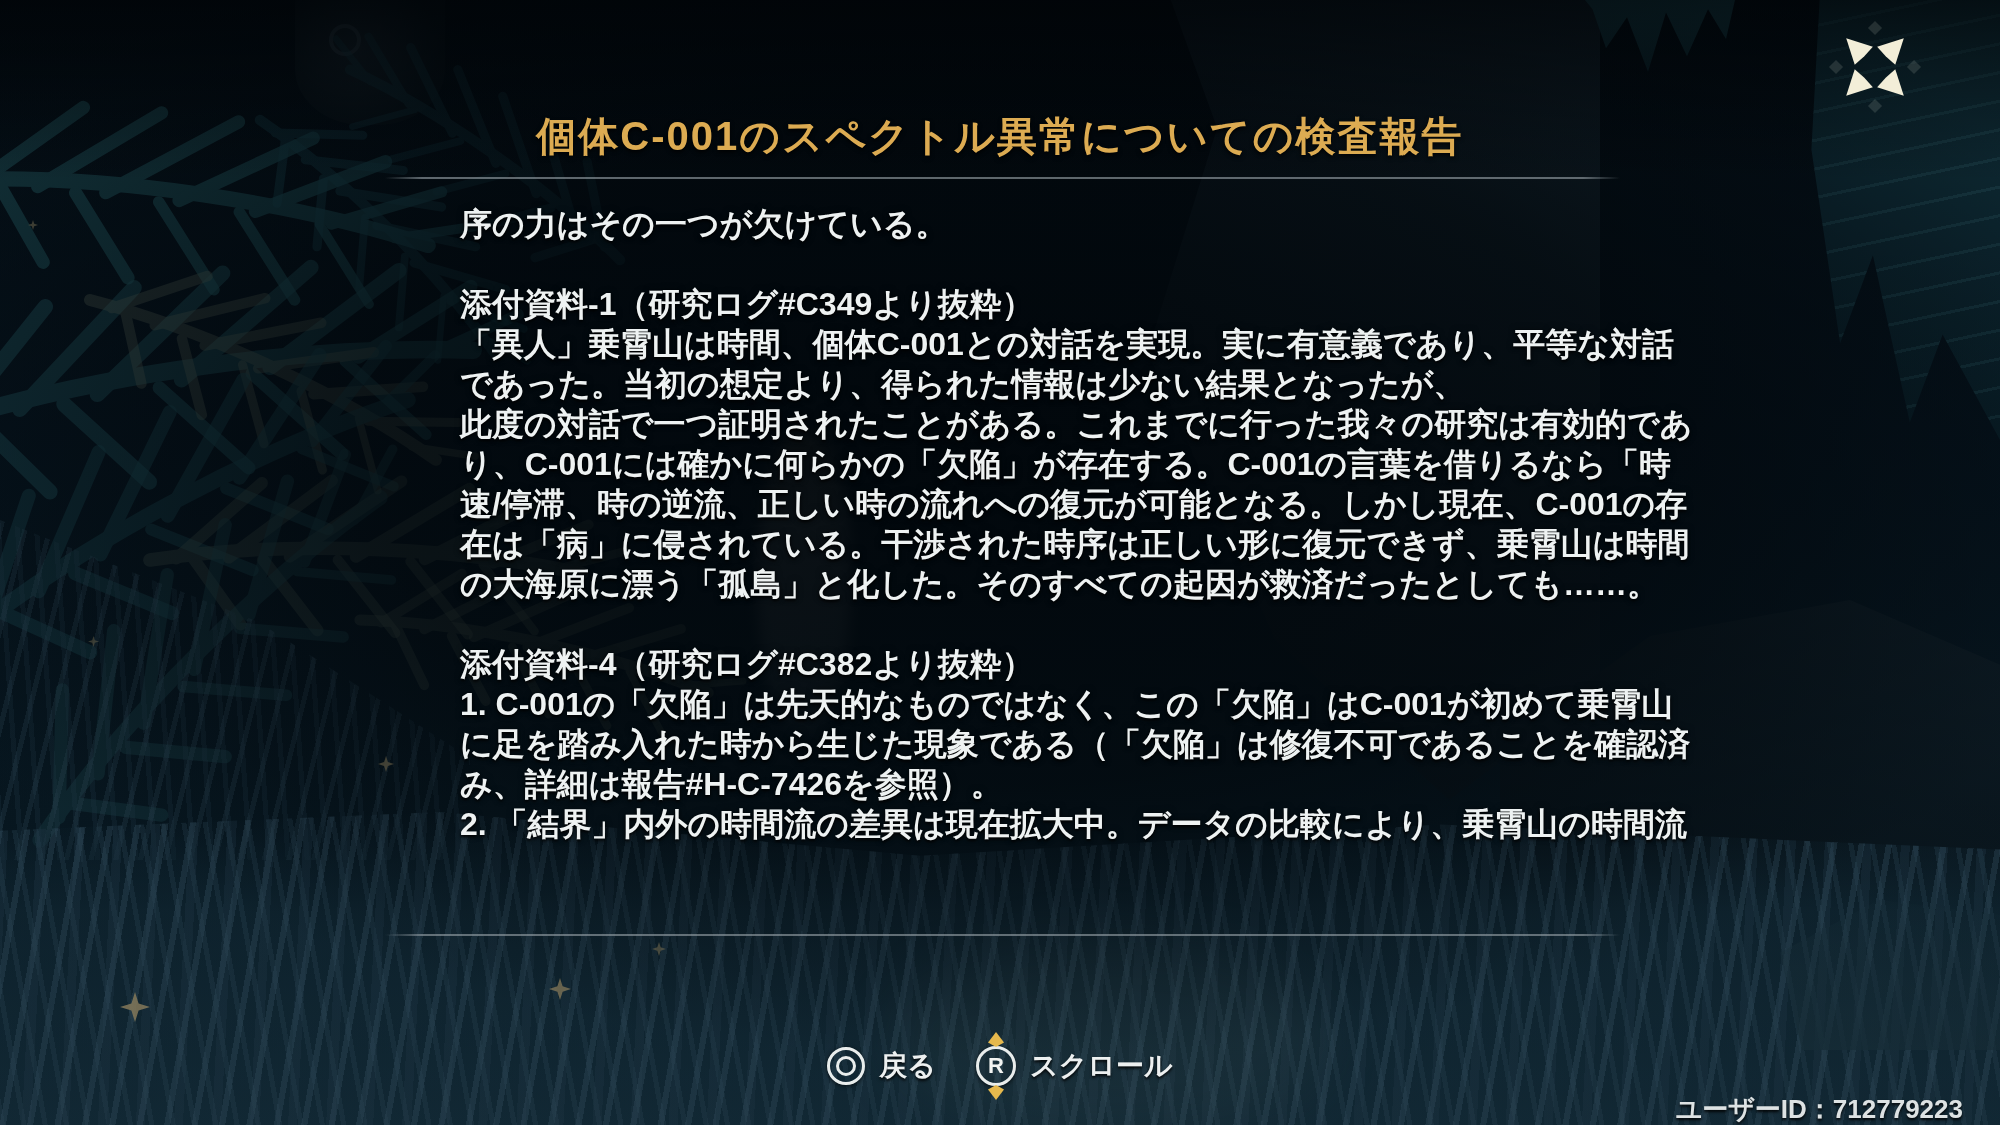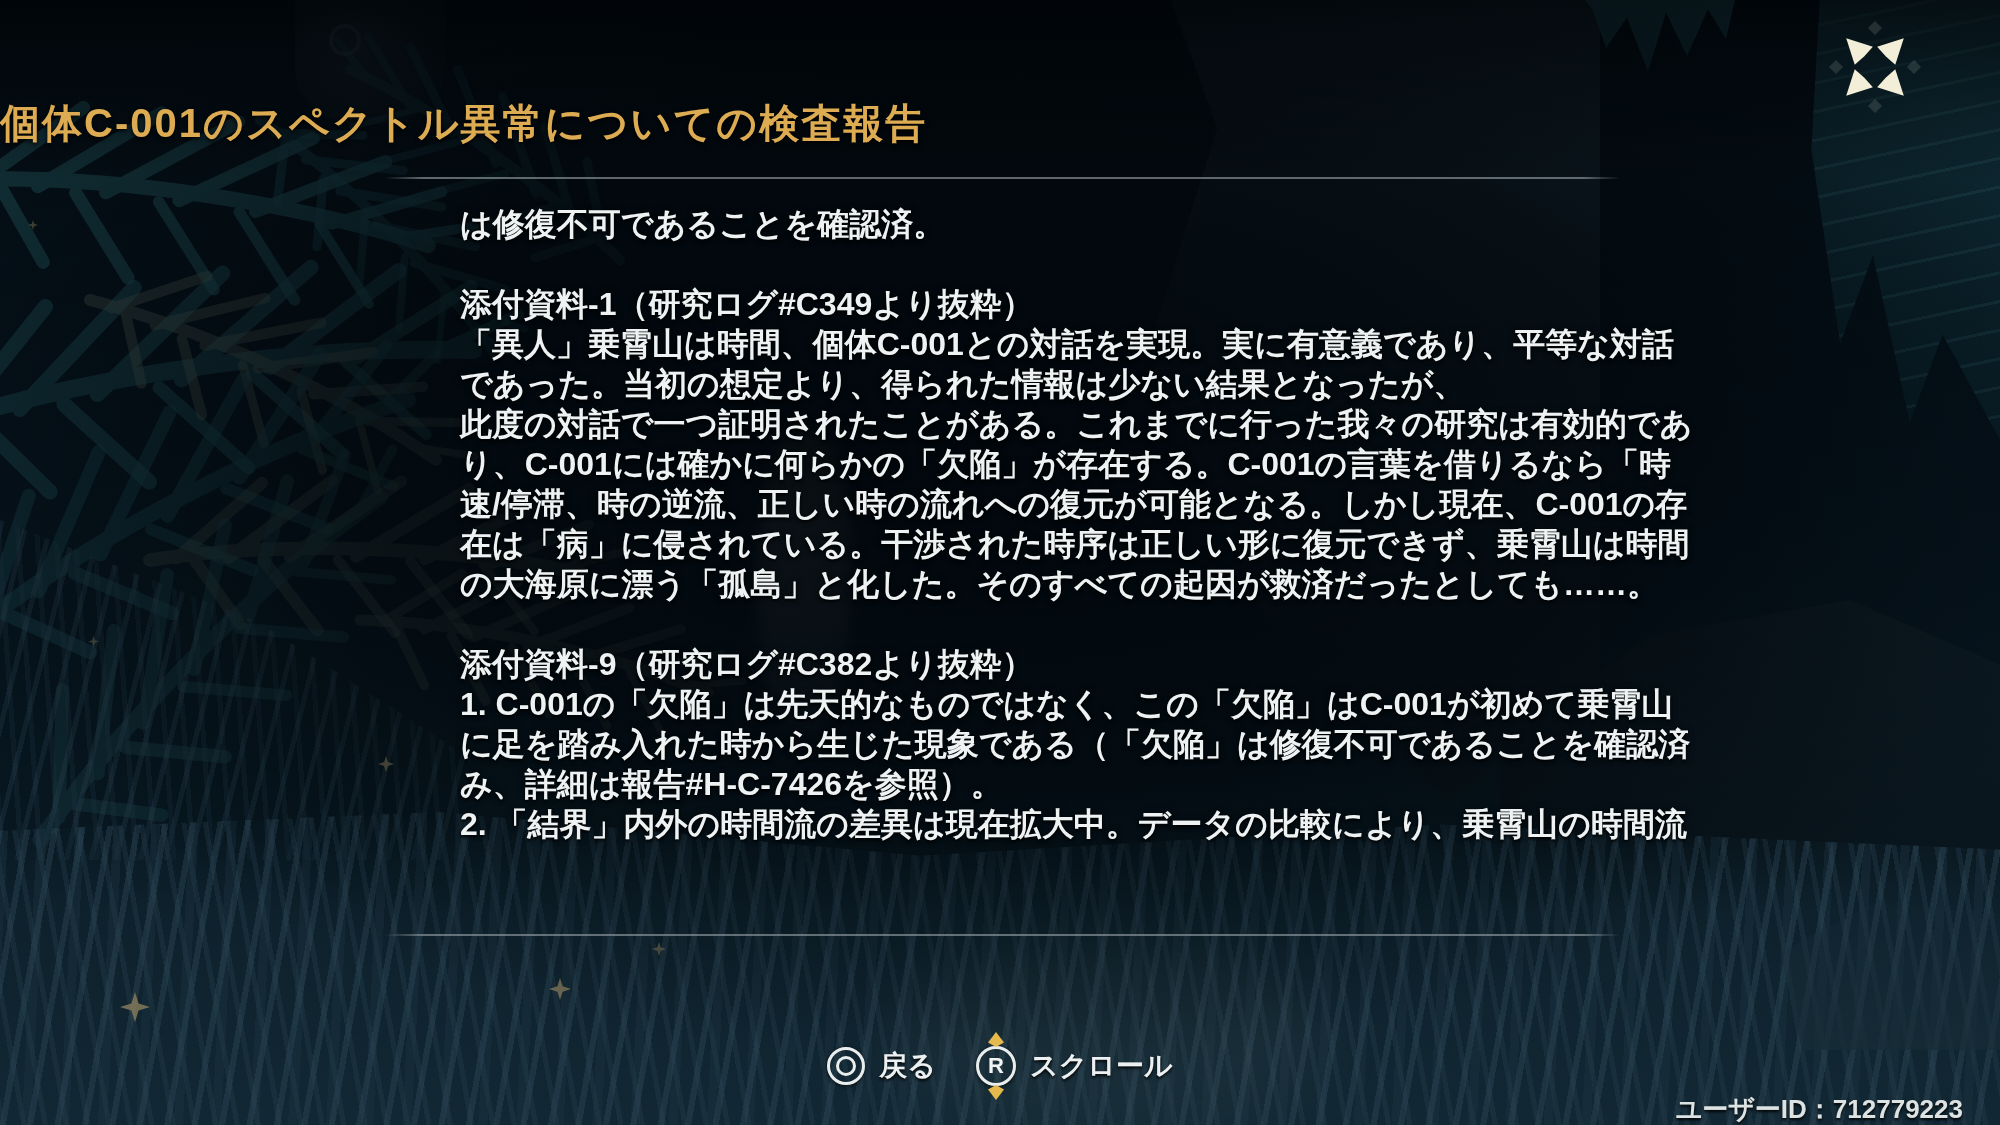--- a/index.html
+++ b/index.html
@@ -81,21 +81,21 @@
     clip-path:polygon(50% 0,62% 38%,100% 50%,62% 62%,50% 100%,38% 62%,0 50%,38% 38%);}
   .dim{
     position:absolute;inset:0;
     background:
       linear-gradient(180deg,rgba(0,3,6,.72) 0%,rgba(0,3,6,0) 16%),
       radial-gradient(58% 54% at 50% 40%,rgba(1,6,10,.90) 0%,rgba(1,6,10,.74) 55%,rgba(3,12,18,.40) 100%);
   }
   
   .ui{position:absolute;inset:0;}
   .page-title{
-    position:absolute;left:0;right:0;top:96px;margin:0;
+    position:absolute;left:0;right:0;top:96px;margin:13px;text-align:center;
     font-size:40px;font-weight:bold;letter-spacing:2px;color:#dcab52;
     text-shadow:0 2px 4px rgba(0,0,0,.9);
   }
   .divider{
     position:absolute;left:385px;width:1235px;height:2px;
     background:linear-gradient(90deg,rgba(151,161,167,0) 0%,rgba(151,161,167,.62) 3%,rgba(151,161,167,.62) 97%,rgba(151,161,167,0) 100%);
   }
   .divider.top{top:177px;}
   .divider.bottom{top:934px;}
   .doc-body{position:absolute;left:460px;top:204px;width:1180px;}
@@ -220,32 +220,32 @@
         <polygon points="57,57 32,49 40,40 49,32"></polygon>
         <polygon points="3,57 11,32 20,40 28,49"></polygon>
       </svg>
     </button>
 
     <h1 class="page-title">個体C-001のスペクトル異常についての検査報告</h1>
 
     <div class="divider top"></div>
 
     <div class="doc-body">
-        <div class="doc-line">は修復不可であることを確認済。</div>
+        <div class="doc-line">序の力はその一つが欠けている。</div>
         <div class="doc-line"></div>
         <div class="doc-line">添付資料-1（研究ログ#C349より抜粋）</div>
         <div class="doc-line">「異人」乗霄山は時間、個体C-001との対話を実現。実に有意義であり、平等な対話</div>
         <div class="doc-line">であった。当初の想定より、得られた情報は少ない結果となったが、</div>
         <div class="doc-line">此度の対話で一つ証明されたことがある。これまでに行った我々の研究は有効的であ</div>
         <div class="doc-line">り、C-001には確かに何らかの「欠陥」が存在する。C-001の言葉を借りるなら「時</div>
         <div class="doc-line">速/停滞、時の逆流、正しい時の流れへの復元が可能となる。しかし現在、C-001の存</div>
         <div class="doc-line">在は「病」に侵されている。干渉された時序は正しい形に復元できず、乗霄山は時間</div>
         <div class="doc-line">の大海原に漂う「孤島」と化した。そのすべての起因が救済だったとしても……。</div>
         <div class="doc-line"></div>
-        <div class="doc-line">添付資料-9（研究ログ#C382より抜粋）</div>
+        <div class="doc-line">添付資料-4（研究ログ#C382より抜粋）</div>
         <div class="doc-line">1. C-001の「欠陥」は先天的なものではなく、この「欠陥」はC-001が初めて乗霄山</div>
         <div class="doc-line">に足を踏み入れた時から生じた現象である（「欠陥」は修復不可であることを確認済</div>
         <div class="doc-line">み、詳細は報告#H-C-7426を参照）。</div>
         <div class="doc-line">2. 「結界」内外の時間流の差異は現在拡大中。データの比較により、乗霄山の時間流</div>
       </div>
 
     <div class="divider bottom"></div>
 
     <div class="footer">
       <div class="hint">

